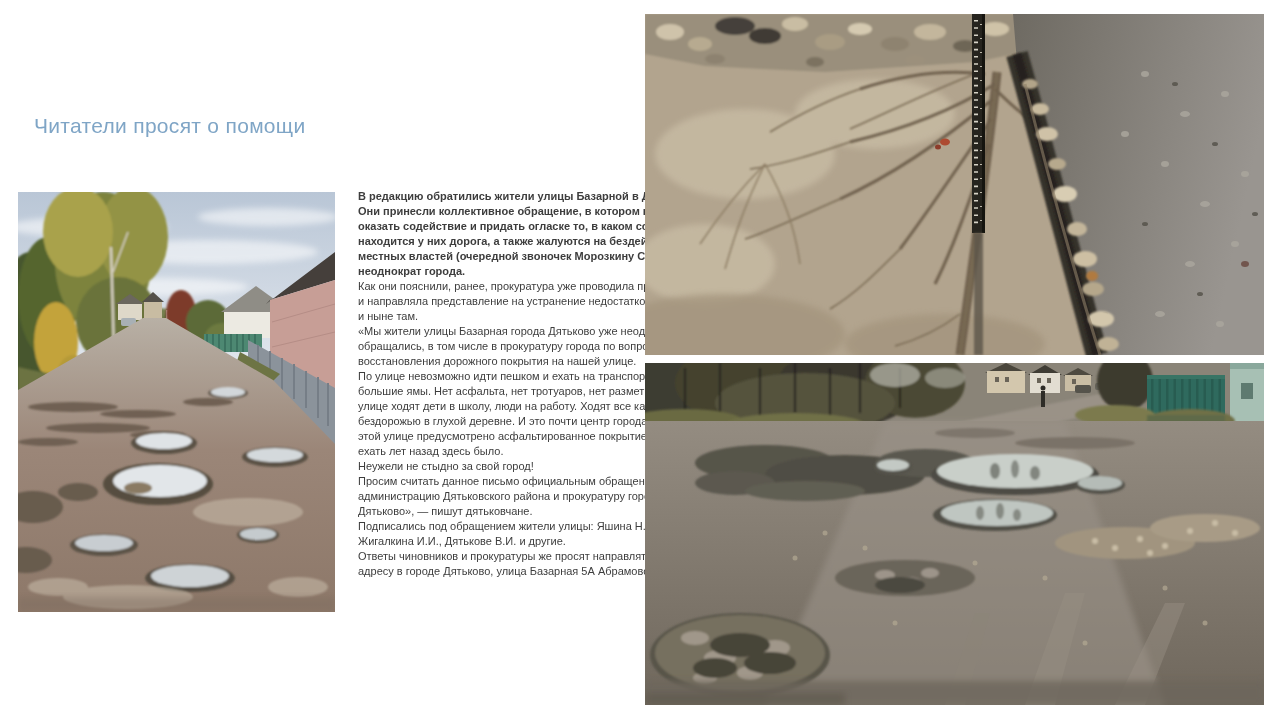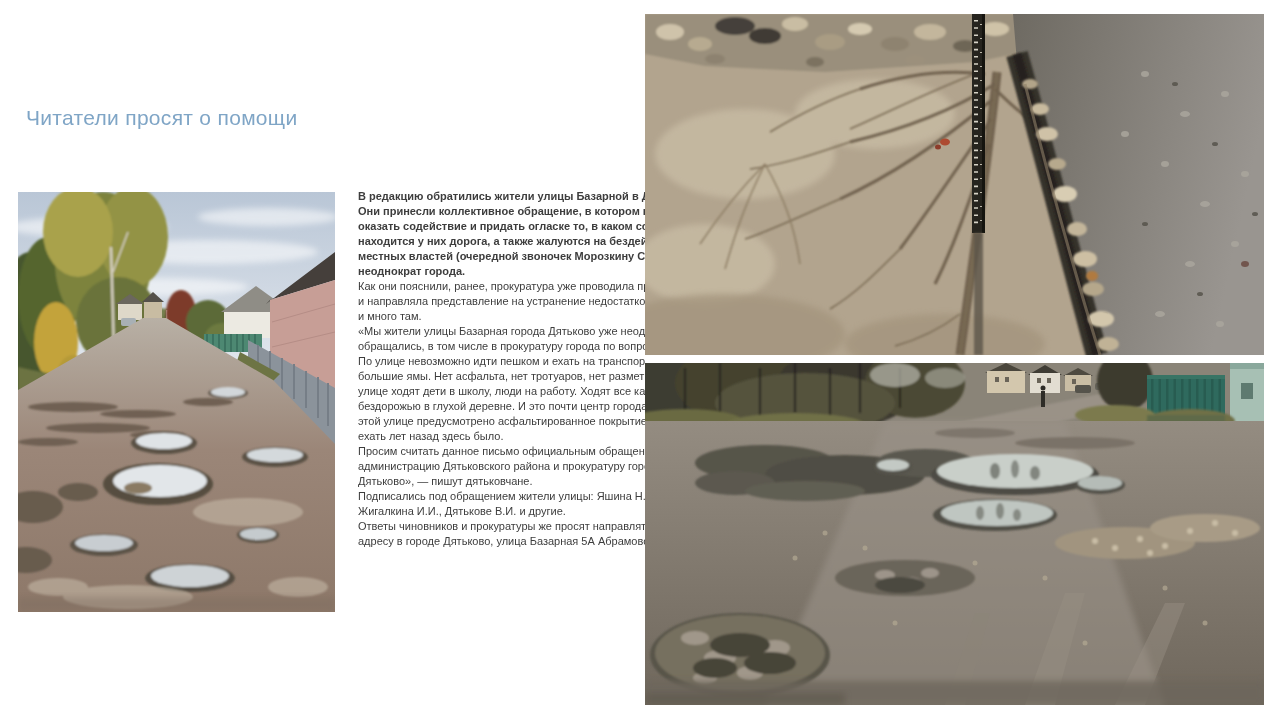--- a/index.html
+++ b/index.html
@@ -1,19 +1,19 @@
 <!DOCTYPE html>
 <html><head>
 <meta charset="utf-8">
 <style>
   html,body{margin:0;padding:0;width:1280px;height:720px;background:#ffffff;overflow:hidden;
             font-family:"Liberation Sans", sans-serif;}
   .slide{position:relative;width:1280px;height:720px;background:#ffffff;}
   .page-title{position:absolute;left:18px;top:98px;font-size:21px;font-weight:500;
-              letter-spacing:.3px;color:#7fa5c6;margin:8px;}
+              letter-spacing:.3px;color:#7fa5c6;margin:16px;}
   .article{position:absolute;left:358px;top:189px;width:287px;height:392px;overflow:hidden;
            color:#3d3d3d;font-size:11px;}
   .article .line{white-space:nowrap;height:15px;line-height:15px;}
   .article .line.bold{font-weight:700;}
   .photo{position:absolute;overflow:hidden;z-index:2;}
   .photo svg{display:block;}
   .photo-left{left:18px;top:192px;width:317px;height:420px;}
   .photo-top-right{left:645px;top:14px;width:619px;height:341px;}
   .photo-bottom-right{left:645px;top:363px;width:619px;height:342px;}
 </style>
@@ -26,29 +26,31 @@
 
   <div class="article">
       <div class="line bold">В редакцию обратились жители улицы Базарной в Дятькове.</div>
       <div class="line bold">Они принесли коллективное обращение, в котором просят</div>
       <div class="line bold">оказать содействие и придать огласке то, в каком состоянии</div>
       <div class="line bold">находится у них дорога, а также жалуются на бездействия</div>
       <div class="line bold">местных властей (очередной звоночек Морозкину С.А.) и</div>
       <div class="line bold">неоднократ города.</div>
       <div class="line">Как они пояснили, ранее, прокуратура уже проводила проверк</div>
       <div class="line">и направляла представление на устранение недостатков. Но, в</div>
-      <div class="line">и много там.</div>
+      <div class="line">и ныне там.</div>
       <div class="line">«Мы жители улицы Базарная города Дятьково уже неоднократ</div>
       <div class="line">обращались, в том числе в прокуратуру города по вопросу</div>
+      <div class="line">восстановления дорожного покрытия на нашей улице.</div>
       <div class="line">По улице невозможно идти пешком и ехать на транспорте: одн</div>
       <div class="line">большие ямы. Нет асфальта, нет тротуаров, нет разметки. А по</div>
       <div class="line">улице ходят дети в школу, люди на работу. Ходят все как по</div>
       <div class="line">бездорожью в глухой деревне. И это почти центр города! А на</div>
       <div class="line">этой улице предусмотрено асфальтированное покрытие, котор</div>
       <div class="line">ехать лет назад здесь было.</div>
+      <div class="line">Неужели не стыдно за свой город!</div>
       <div class="line">Просим считать данное письмо официальным обращением в</div>
       <div class="line">администрацию Дятьковского района и прокуратуру города</div>
       <div class="line">Дятьково», — пишут дятьковчане.</div>
       <div class="line">Подписались под обращением жители улицы: Яшина Н.И.,</div>
       <div class="line">Жигалкина И.И., Дятькове В.И. и другие.</div>
       <div class="line">Ответы чиновников и прокуратуры же просят направлять по</div>
       <div class="line">адресу в городе Дятьково, улица Базарная 5А Абрамовой В.И.</div>
     </div>
 
   <figure class="photo photo-left" style="margin:0" aria-label="Сельская улица Базарная: грунтовая дорога с ямами и лужами, дома и деревья">

